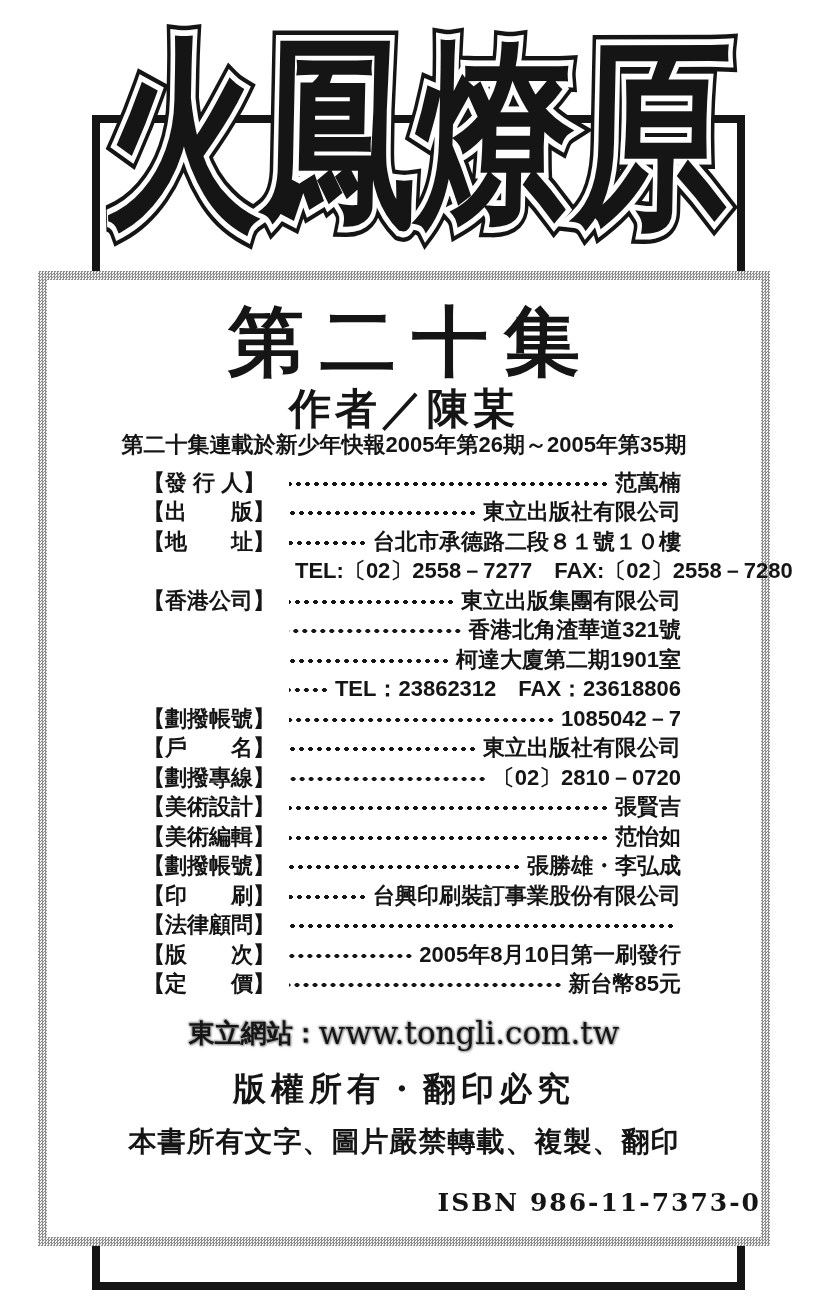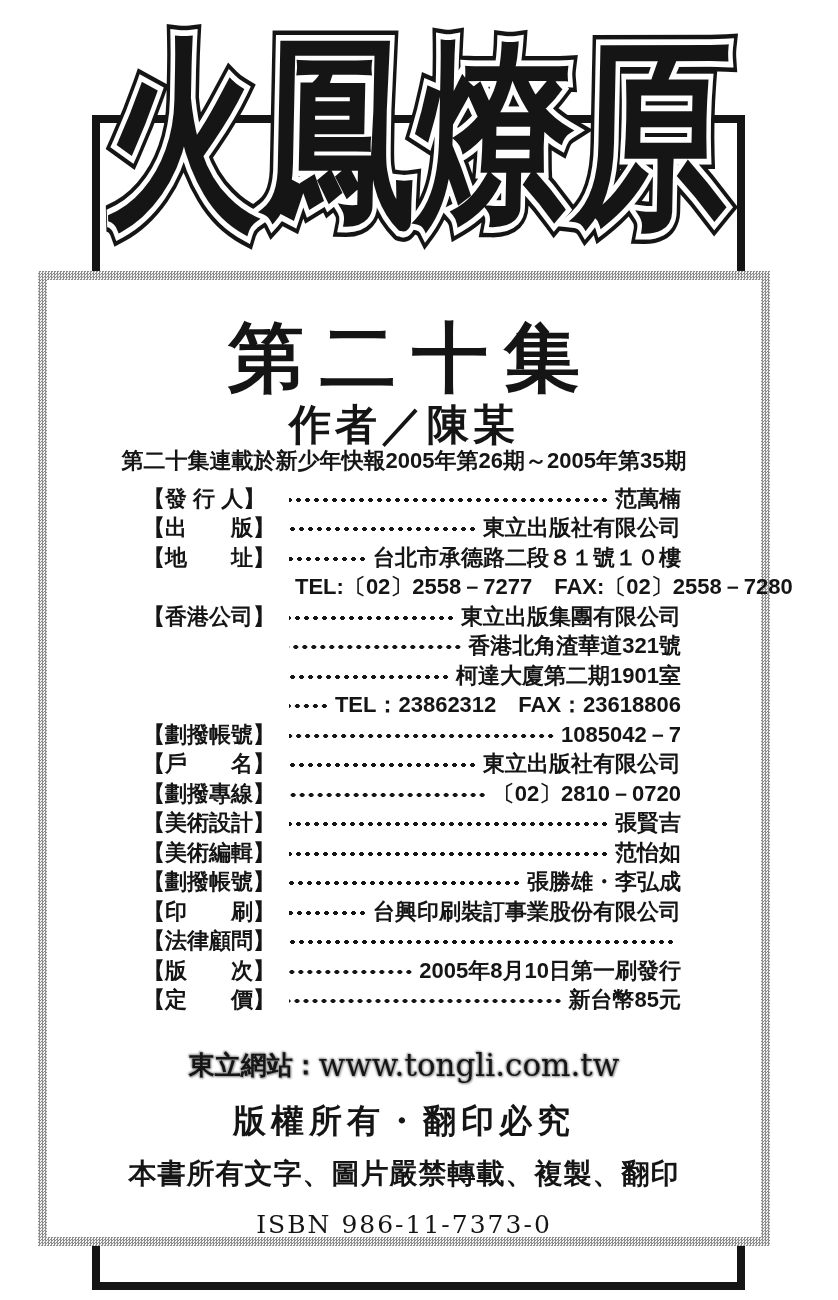--- a/index.html
+++ b/index.html
@@ -62,21 +62,21 @@
     white-space: nowrap;
   }
   .logo-back { -webkit-text-stroke: 16px #151515; color: #151515; }
   .logo-mid  { -webkit-text-stroke: 9px  #ffffff; color: #ffffff; }
   .logo-front{ color: #151515; }
 
   .ming { font-family: "Liberation Serif", "DejaVu Serif", serif; }
   .hei  { font-family: "Liberation Sans", "DejaVu Sans", sans-serif; }
 
   .vol-title {
-    margin-top: 38px;
+    margin-top: 22px;
     text-align: center;
     font-weight: bold;
     font-size: 76px;
     line-height: 80px;
     letter-spacing: 16px;
     text-indent: 16px;
   }
   .author {
     margin-top: 4px;
     text-align: center;
@@ -115,21 +115,21 @@
     margin: 2px 6px 0 2px;
     background-image: radial-gradient(circle, #151515 2.1px, rgba(0,0,0,0) 2.5px);
     background-size: 9px 6px;
     background-repeat: repeat-x;
     background-position: right center;
   }
   .row-dots.no-dots { background: none; }
   .row-value { flex: none; }
 
   .website {
-    margin-top: 32px;
+    margin-top: 16px;
     text-align: center;
     text-shadow: 0 0 2px #9a9a9a, 0 0 3px #a8a8a8, 1px 1px 2px #9a9a9a, -1px -1px 2px #b0b0b0;
   }
   .website .site-label {
     font-family: "Liberation Sans", sans-serif;
     font-weight: bold;
     font-size: 26px;
     vertical-align: 2px;
   }
   .website .site-url {
@@ -153,24 +153,24 @@
     letter-spacing: 1px;
   }
   .copy3 {
     margin-top: 12px;
     text-align: center;
     font-weight: bold;
     font-size: 21px;
     letter-spacing: 1px;
   }
   .isbn {
-    margin-top: 17px;
-    text-align: center;
+    margin-top: 27px;
+    text-align: right;
     font-family: "DejaVu Serif", "Liberation Serif", serif;
-    font-weight: normal;
+    font-weight: bold;
     font-size: 25px;
     letter-spacing: 2px;
   }
 </style>
 </head>
 <body>
 
 <div class="page">
 
   <div class="black-frame"></div>

